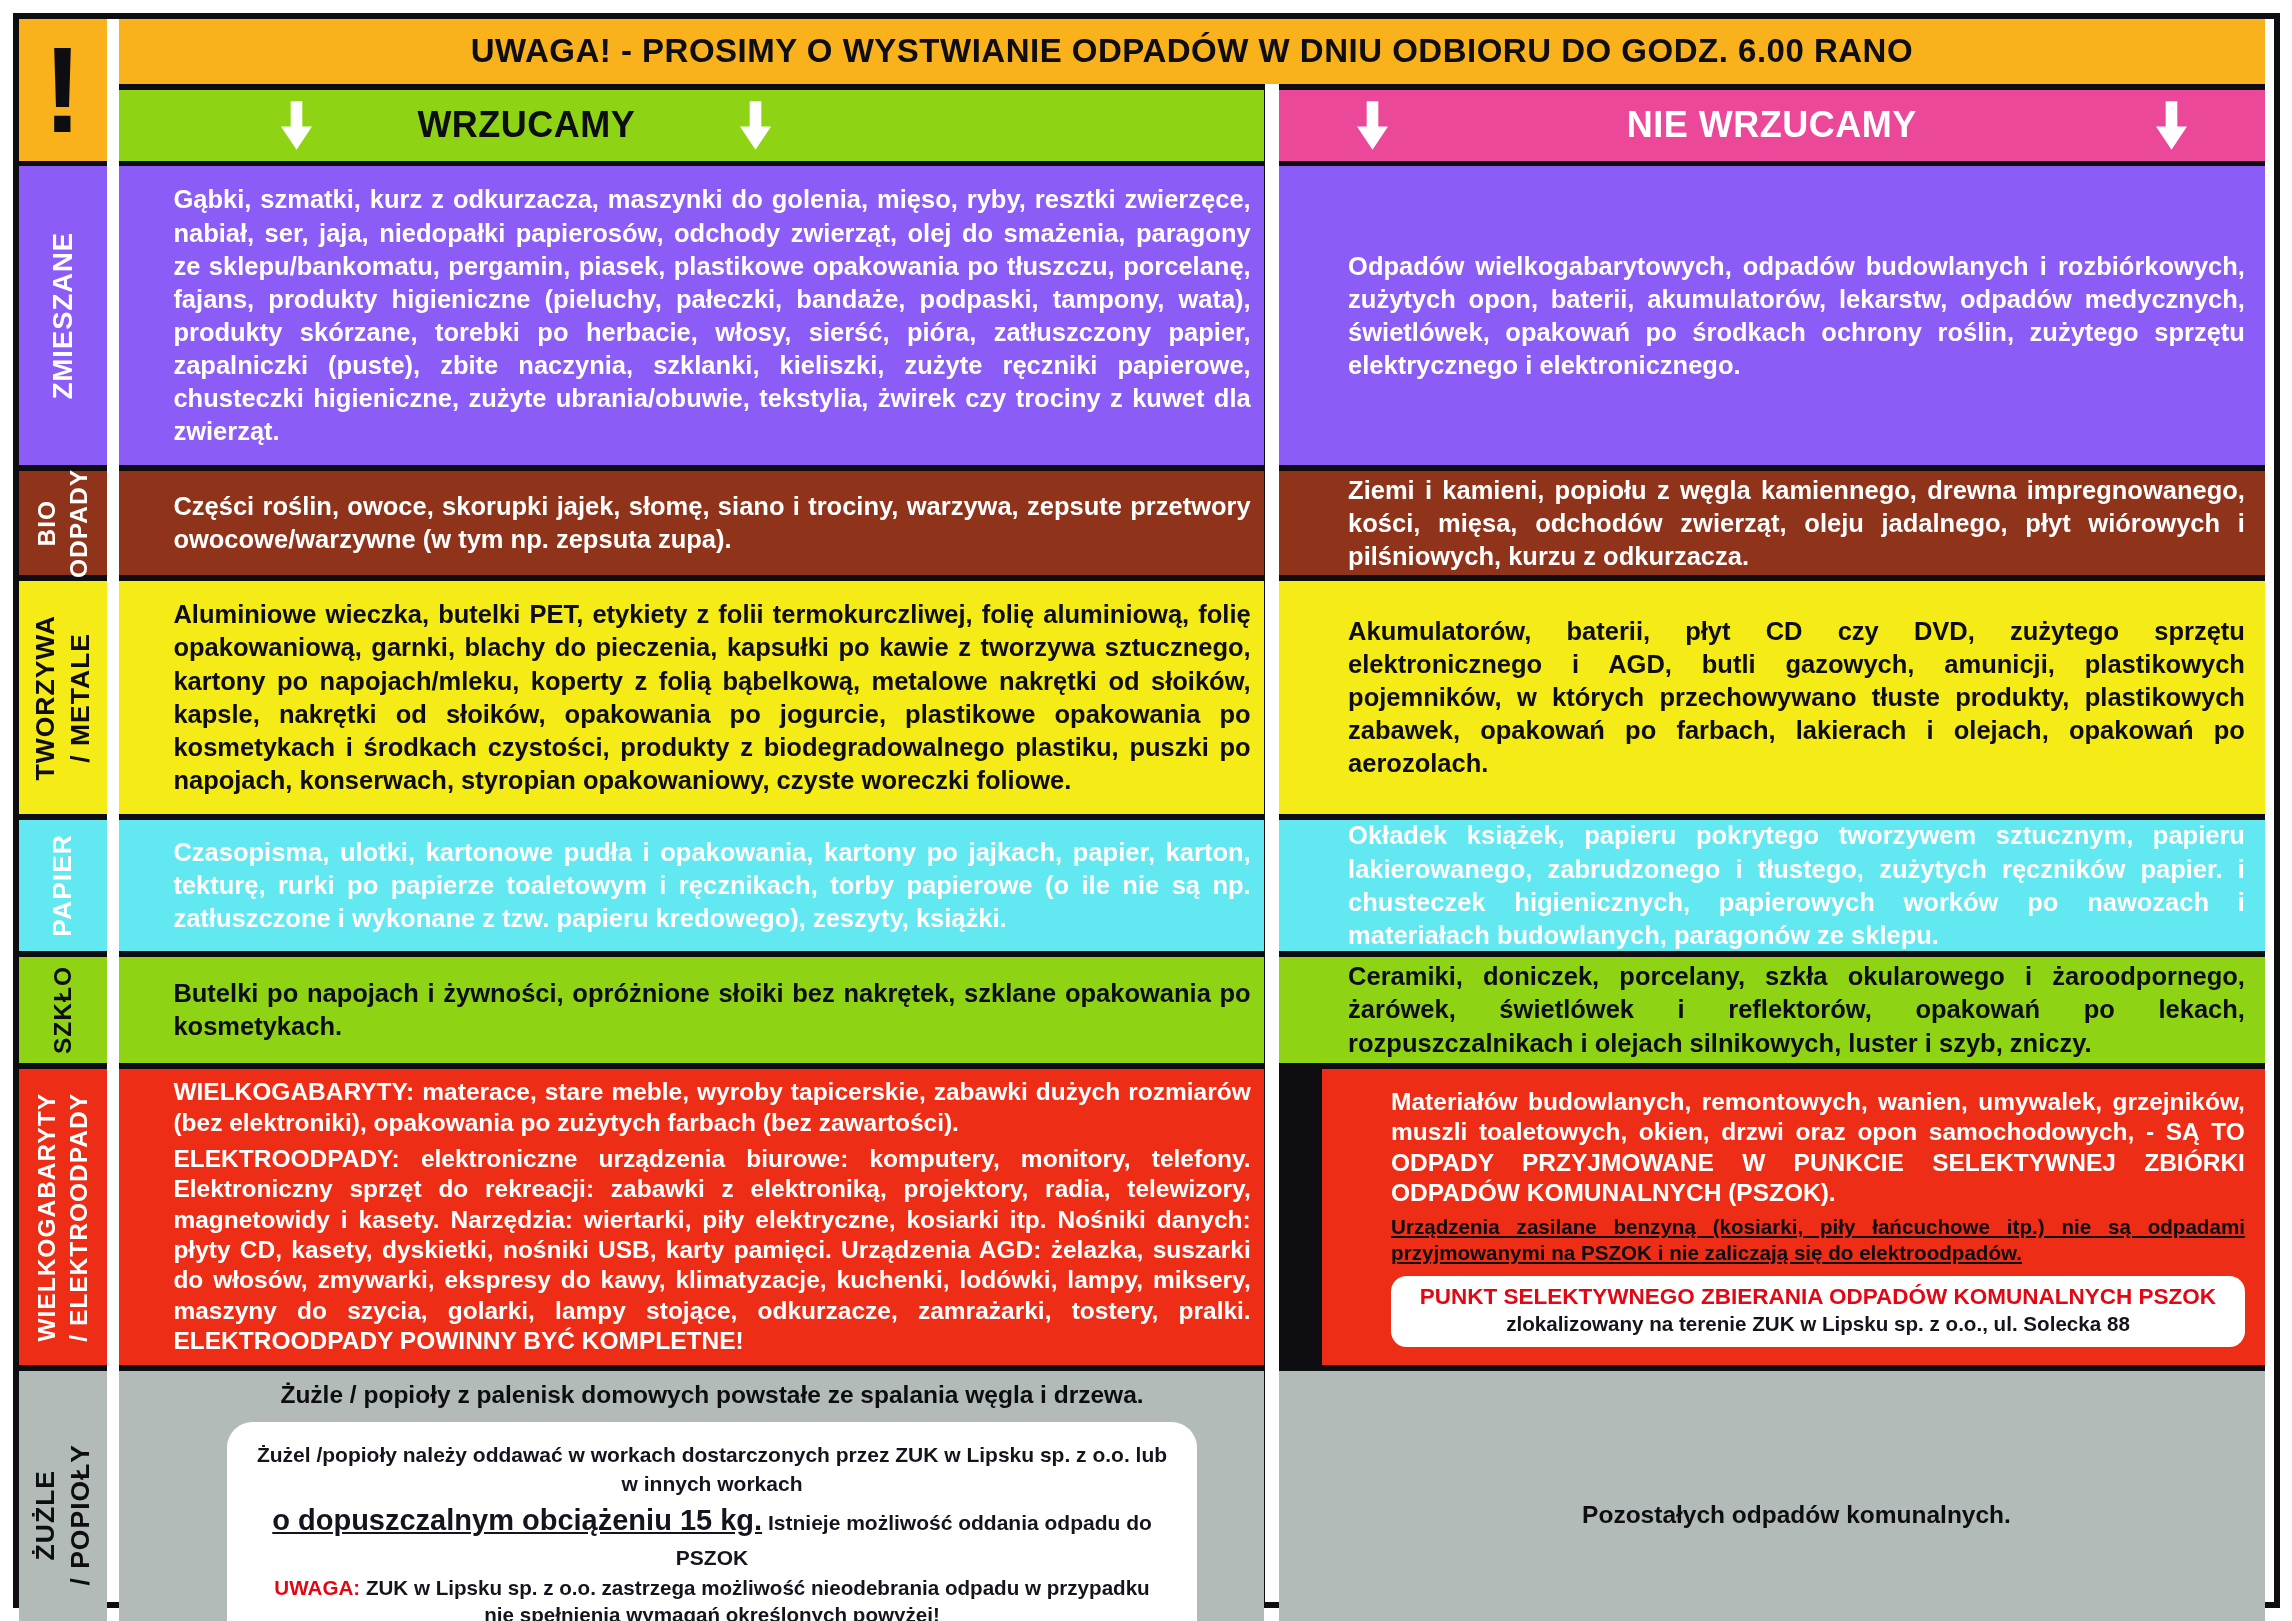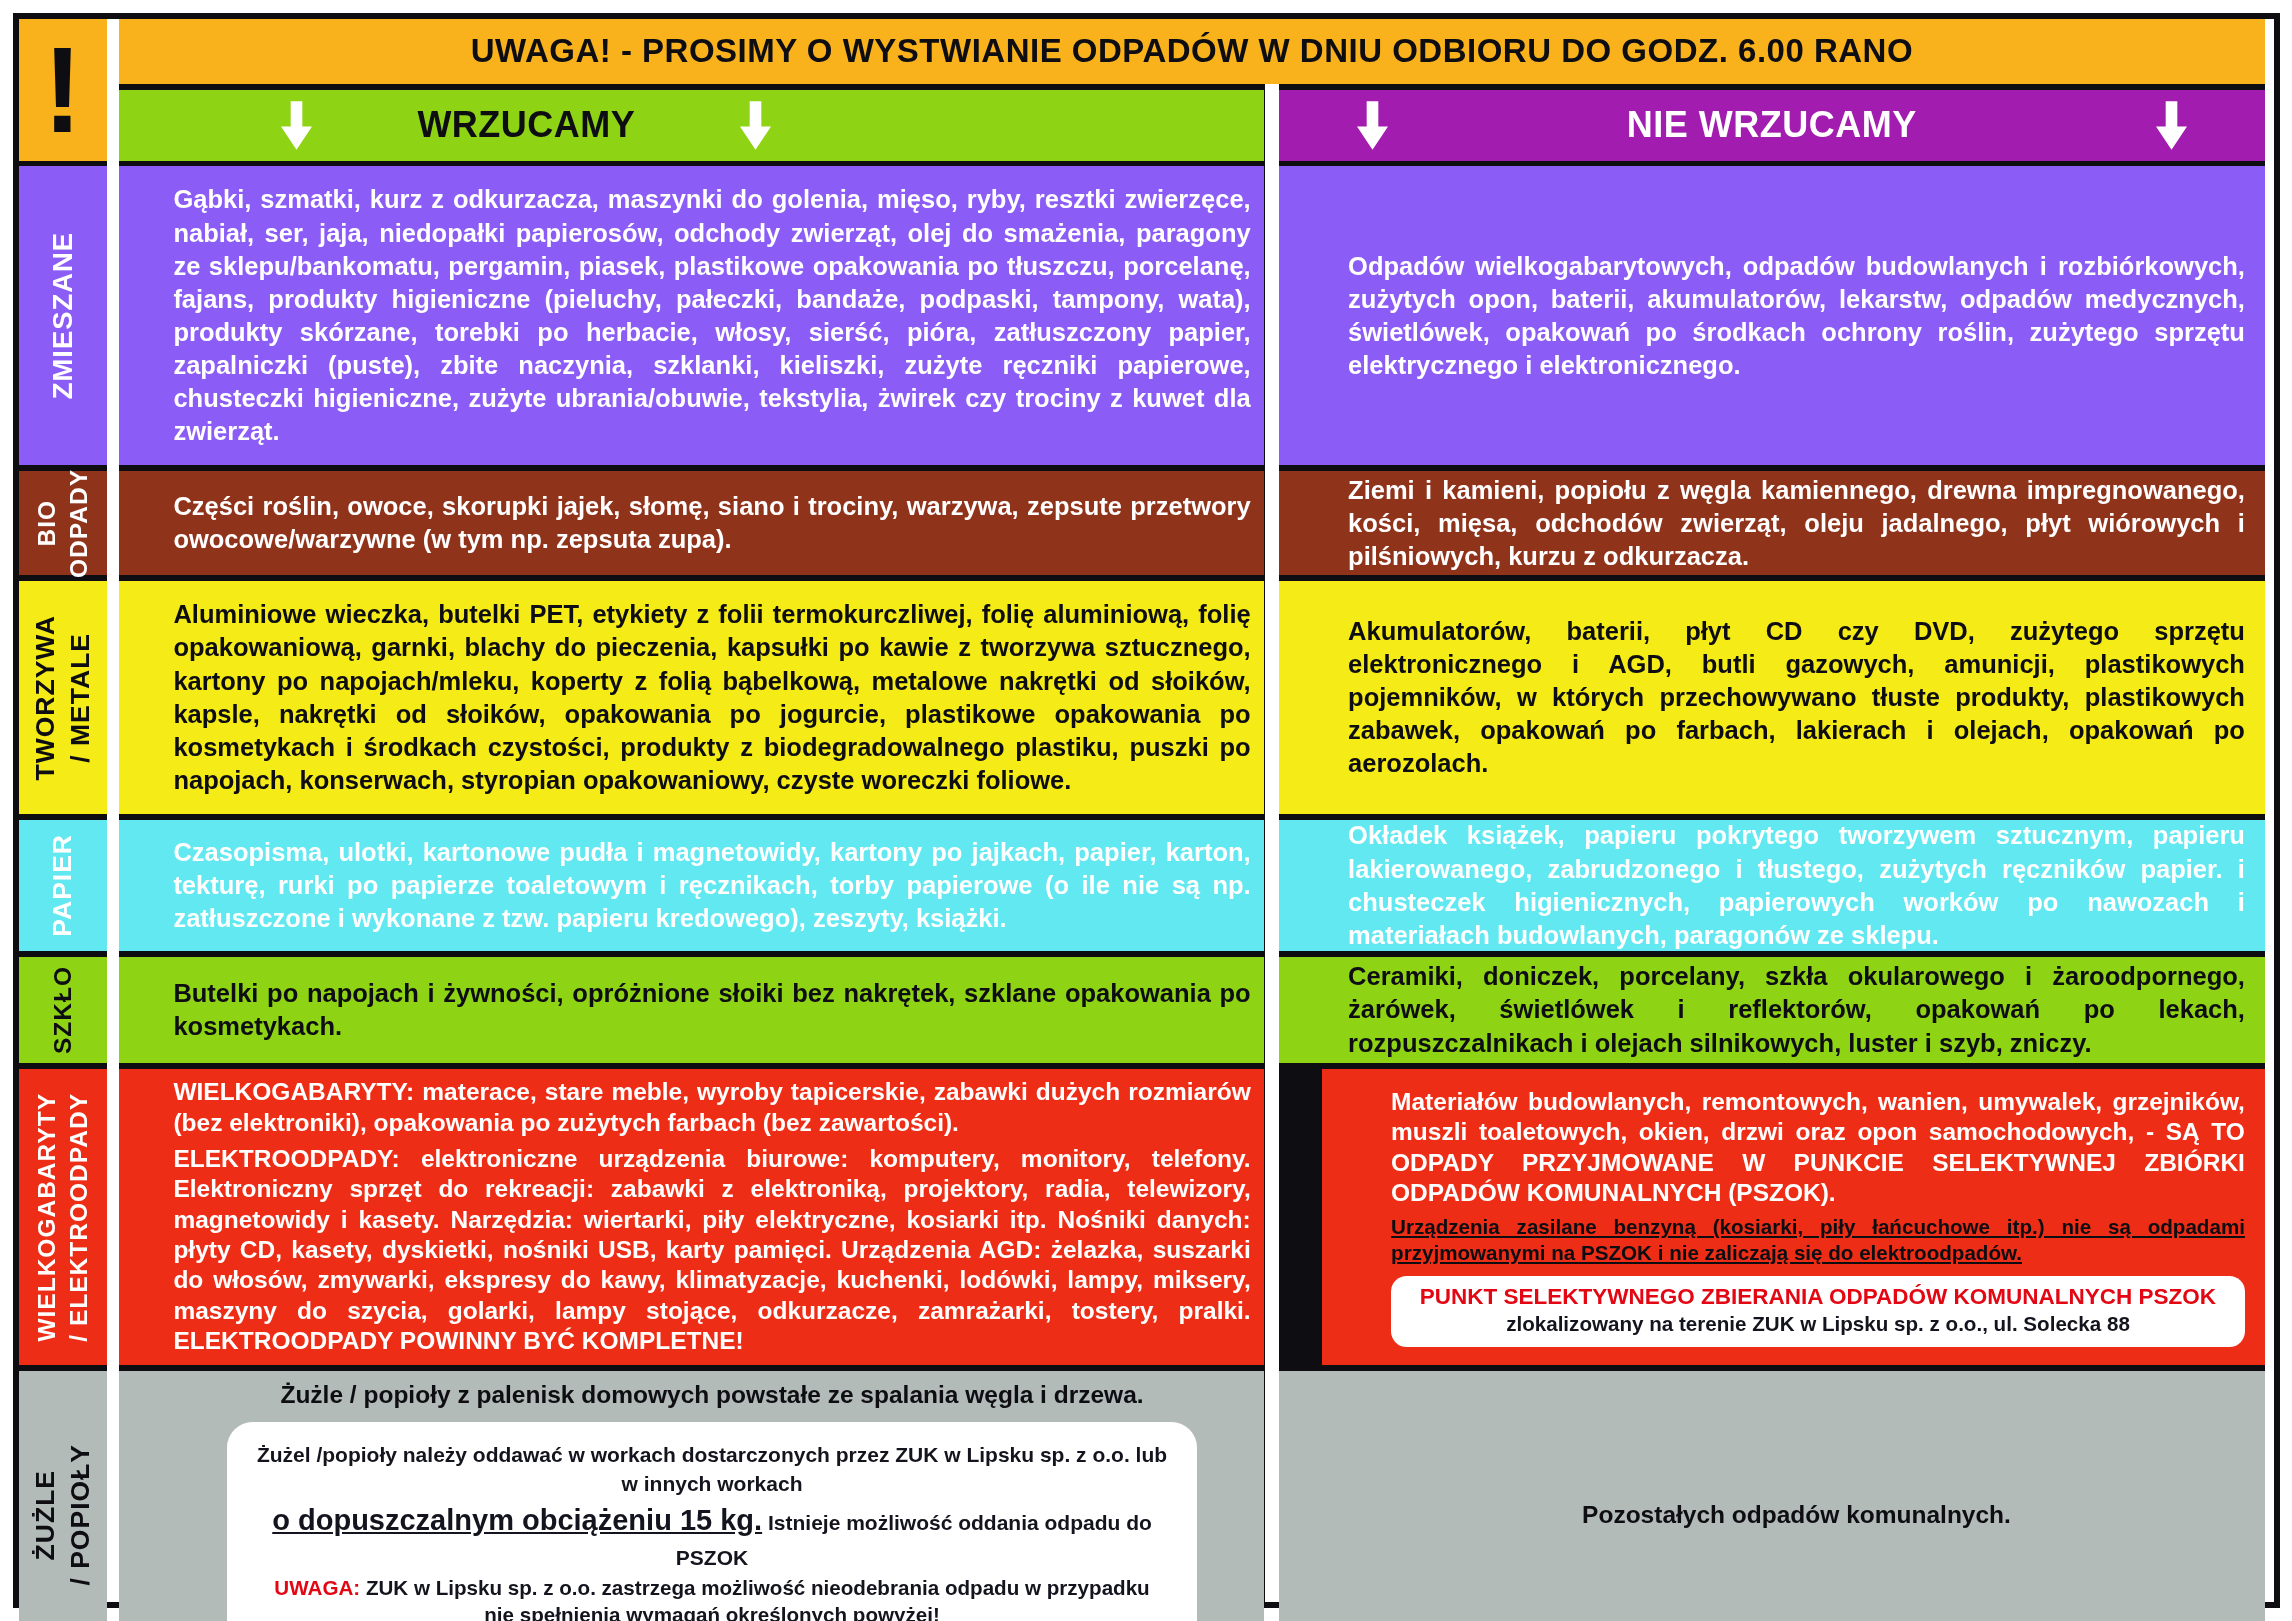--- a/index.html
+++ b/index.html
@@ -20,21 +20,21 @@
   .grid > div { position:relative; z-index:1; }
 
   
   .warn-cell { grid-column:1; grid-row:1/3; background:#f9b21c; display:flex; align-items:center; justify-content:center; }
   .warn-mark { font-size:116px; font-weight:900; color:#0d0d12; line-height:1; transform:scaleY(1.05); }
   .banner { grid-column:3/6; grid-row:1; background:#f9b21c; display:flex; align-items:center; justify-content:center; }
   .banner-title { font-size:33px; font-weight:800; color:#0d0d12; letter-spacing:0.5px; }
   .hdr { grid-row:2; display:flex; align-items:center; }
   .hdr-green { grid-column:3; background:#8fd414; justify-content:flex-start; padding-left:162px; }
   .hdr-green .hdr-text { color:#0d0d12; margin:0 105px; }
-  .hdr-red { grid-column:5; background:#a21caf; justify-content:space-between; padding:0 78px; }
+  .hdr-red { grid-column:5; background:#ec4899; justify-content:space-between; padding:0 78px; }
   .hdr-red .hdr-text { color:#ffffff; flex:1; text-align:center; }
   .hdr-text { font-size:36px; font-weight:800; letter-spacing:0.5px; }
   .arrow { flex:0 0 auto; display:flex; }
 
   
   .label-cell { grid-column:1; display:flex; align-items:center; justify-content:center; gap:3.9px; }
   .vlabel { writing-mode:vertical-rl; transform:rotate(180deg); font-weight:800; font-size:27.4px; letter-spacing:1px; text-align:center; white-space:nowrap; }
   .cell { display:flex; flex-direction:column; justify-content:center; }
   .cell-l { grid-column:3; padding:7.8px 13.7px 7.8px 54px; }
   .cell-r { grid-column:5; padding:7.8px 19.6px 7.8px 69px; }
@@ -154,21 +154,21 @@
         <p>Aluminiowe wieczka, butelki PET, etykiety z folii termokurczliwej, folię aluminiową, folię opakowaniową, garnki, blachy do pieczenia, kapsułki po kawie z tworzywa sztucznego, kartony po napojach/mleku, koperty z folią bąbelkową, metalowe nakrętki od słoików, kapsle, nakrętki od słoików, opakowania po jogurcie, plastikowe opakowania po kosmetykach i środkach czystości, produkty z biodegradowalnego plastiku, puszki po napojach, konserwach, styropian opakowaniowy, czyste woreczki foliowe.</p>
       </div>
       <div class="cell cell-r row-tworzywa r5r">
         <p>Akumulatorów, baterii, płyt CD czy DVD, zużytego sprzętu elektronicznego i AGD, butli gazowych, amunicji, plastikowych pojemników, w których przechowywano tłuste produkty, plastikowych zabawek, opakowań po farbach, lakierach i olejach, opakowań po aerozolach.</p>
       </div>
 
       <div class="label-cell row-papier lbl-papier">
         <span class="vlabel">PAPIER</span>
       </div>
       <div class="cell cell-l row-papier r6l">
-        <p>Czasopisma, ulotki, kartonowe pudła i magnetowidy, kartony po jajkach, papier, karton, tekturę, rurki po papierze toaletowym i ręcznikach, torby papierowe  (o ile nie są np. zatłuszczone i wykonane z tzw. papieru kredowego), zeszyty, książki.</p>
+        <p>Czasopisma, ulotki, kartonowe pudła i opakowania, kartony po jajkach, papier, karton, tekturę, rurki po papierze toaletowym i ręcznikach, torby papierowe  (o ile nie są np. zatłuszczone i wykonane z tzw. papieru kredowego), zeszyty, książki.</p>
       </div>
       <div class="cell cell-r row-papier r6r">
         <p>Okładek książek, papieru pokrytego tworzywem sztucznym, papieru lakierowanego, zabrudzonego i tłustego, zużytych ręczników papier. i chusteczek higienicznych, papierowych worków po nawozach i materiałach budowlanych, paragonów ze sklepu.</p>
       </div>
 
       <div class="label-cell row-szklo lbl-szklo">
         <span class="vlabel">SZKŁO</span>
       </div>
       <div class="cell cell-l row-szklo r7l">
         <p>Butelki po napojach i żywności, opróżnione słoiki bez nakrętek, szklane opakowania po kosmetykach.</p>

